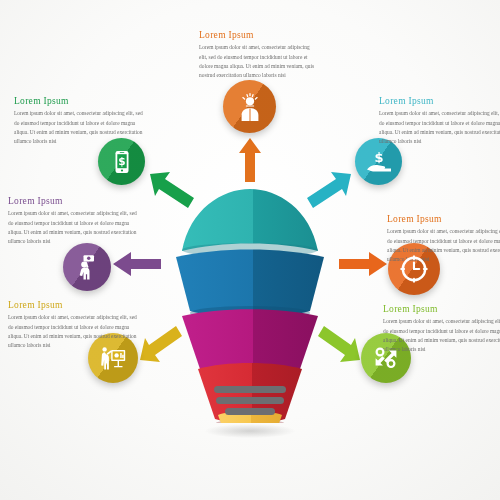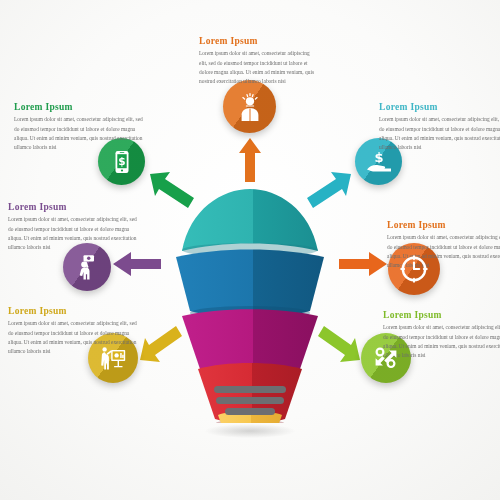--- a/index.html
+++ b/index.html
@@ -9,22 +9,22 @@
     background:#ffffff;
   }
   #stage{
     position:relative;width:500px;height:500px;
     background:
       radial-gradient(circle at 50% 42%, #ffffff 0%, #fbfbfa 55%, #f2f2f0 100%);
   }
   
   .block{position:absolute;width:133px;}
   .block .head{
-    font-size:9.5px;font-weight:bold;letter-spacing:.3px;
-    margin:14px 0 3px 0;line-height:1.1;
+    font-size:9.5px;font-weight:normal;letter-spacing:.3px;
+    margin:8px 0 3px 0;line-height:1.1;
   }
   .block .body{
     font-size:5.4px;line-height:1.72;color:#6d6d6d;margin:0;
     text-align:left;
   }
   .block.right{text-align:left;}
   .b-top{left:199px;top:22px;width:118px;}
   .b-tl {left:14px; top:88px;}
   .b-ml {left:8px;  top:188px;}
   .b-bl {left:8px;  top:292px;}

